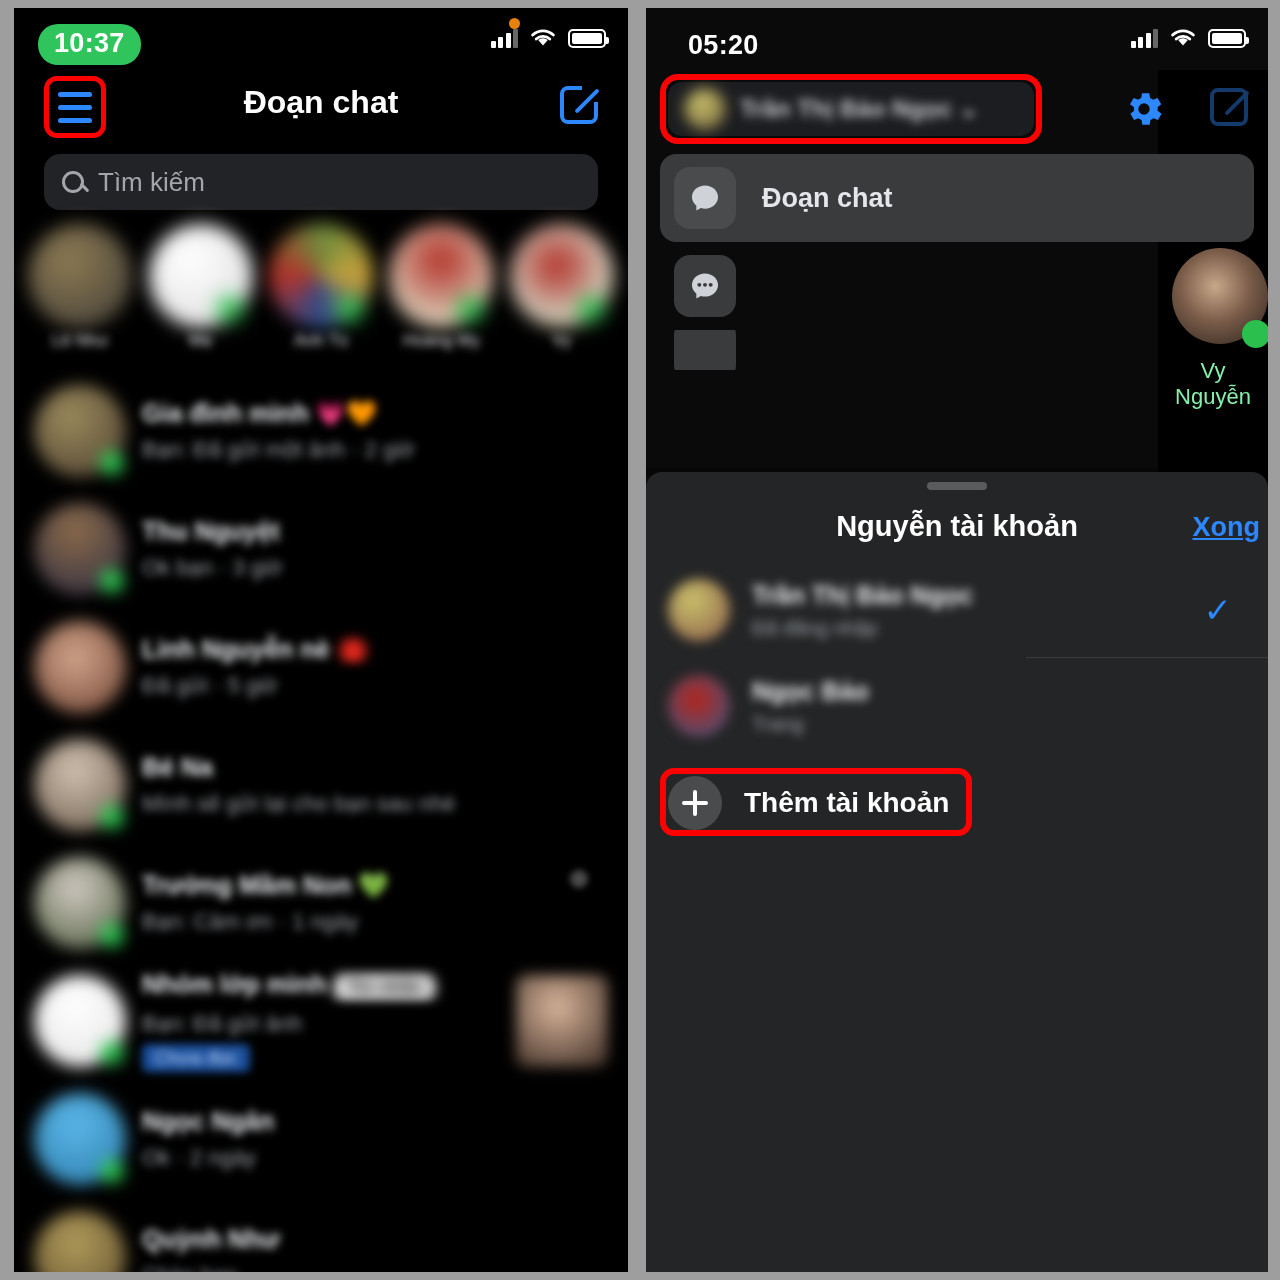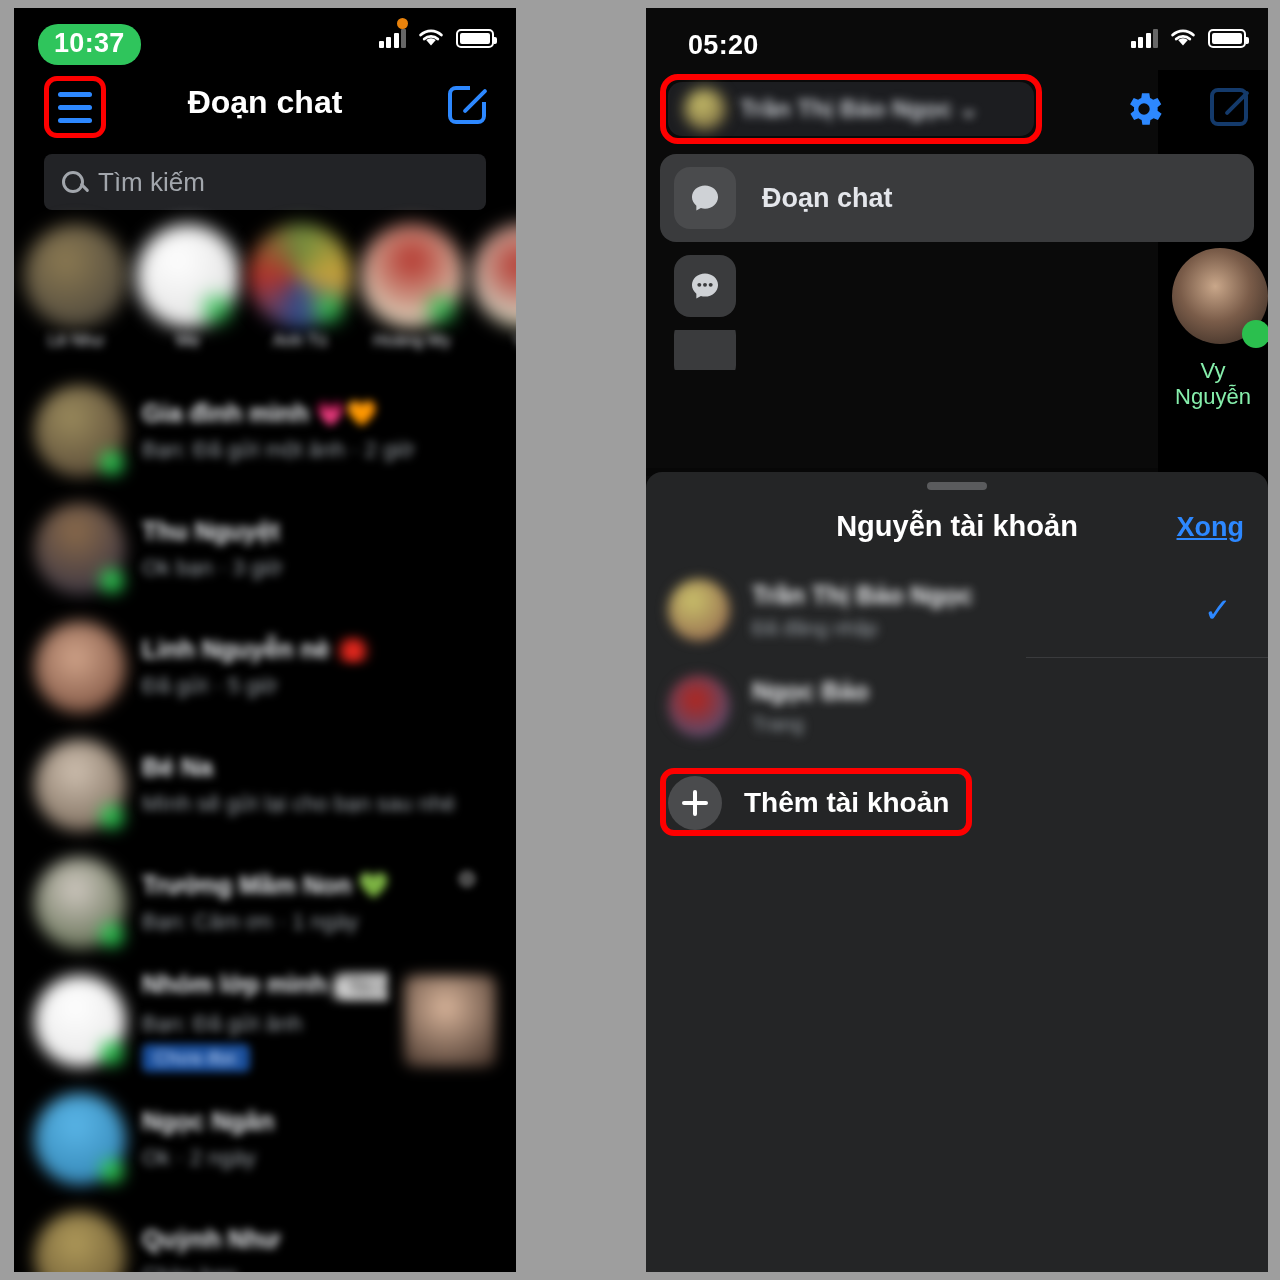--- a/index.html
+++ b/index.html
@@ -7,21 +7,21 @@
     width: 1280px; height: 1280px;
     background: #9a9a9a;
     font-family: "Liberation Sans", sans-serif;
     overflow: hidden;
   }
 
   #root { position: relative; width: 1280px; height: 1280px; background: #9e9e9e; }
 
   
   .panel { position: absolute; top: 8px; height: 1264px; background: #000; overflow: hidden; }
-  #panel-left  { left: 14px;  width: 502px; }
+  #panel-left  { left: 14px;  width: 614px; }
   #panel-right { left: 646px; width: 622px; background: #0a0a0a; }
 
   
   .statusbar { position: relative; height: 62px; width: 100%; }
   .time-pill {
     position: absolute; left: 24px; top: 16px;
     background: #2fc55c; color: #fff;
     font-size: 27px; font-weight: bold;
     padding: 4px 16px 6px; border-radius: 20px;
     letter-spacing: .3px; line-height: 1.15;
@@ -70,21 +70,21 @@
     width: 38px; height: 38px; border: 4px solid #2d88ff; border-radius: 8px;
   }
   .compose:after {
     content: ""; position: absolute; width: 32px; height: 4px; background: #2d88ff;
     transform: rotate(-45deg); right: -9px; top: 9px; border-radius: 2px;
   }
   .compose-mask { position: absolute; right: -8px; top: -8px; width: 20px; height: 20px; background: #000; }
 
   
   .search {
-    margin: 6px 30px 0; height: 56px; background: #222326; border-radius: 8px;
+    margin: 6px 30px 0; height: 56px; background: #222326; border-radius: 16px;
     display: flex; align-items: center; padding: 0 18px; gap: 14px;
   }
   .search-ico { width: 22px; height: 22px; border: 3px solid #a2a6ac; border-radius: 50%; position: relative; flex: none; }
   .search-ico:after {
     content:""; position: absolute; width: 11px; height: 3px; background: #a2a6ac;
     transform: rotate(45deg); right: -9px; bottom: 1px; border-radius: 2px;
   }
   .search-ph { color: #a2a6ac; font-size: 26px; }
 
   
@@ -155,21 +155,21 @@
   .scrim { position: absolute; left: 0; right: 0; top: 460px; height: 8px; background: rgba(0,0,0,.25); }
 
   
   .sheet {
     position: absolute; left: 0; right: 0; top: 464px; bottom: 0;
     background: #242526; border-radius: 16px 16px 0 0;
   }
   .handle { width: 60px; height: 8px; border-radius: 4px; background: #5a5b5d; margin: 10px auto 0; }
   .sheet-head { position: relative; height: 72px; display: flex; align-items: center; justify-content: center; }
   .sheet-title { color: #fff; font-size: 29px; font-weight: bold; }
-  .sheet-done { position: absolute; right: 24px; top: 22px; color: #2d88ff; font-size: 27px; font-weight: bold; text-decoration: underline; }
+  .sheet-done { position: absolute; right: 8px; top: 22px; color: #2d88ff; font-size: 27px; font-weight: bold; text-decoration: underline; }
 
   .arow { display: flex; align-items: center; gap: 22px; height: 96px; padding: 0 22px; position: relative; }
   .aav { width: 62px; height: 62px; border-radius: 50%; flex: none; filter: blur(6px); }
   .abody { flex: 1; min-width: 0; }
   .aname { filter: blur(5px); color: #f2f3f5; font-size: 25px; font-weight: bold; white-space: nowrap; overflow: hidden; }
   .asub { filter: blur(5px); color: #9aa0a6; font-size: 20px; margin-top: 7px; white-space: nowrap; overflow: hidden; }
   .check { color: #2d88ff; font-size: 34px; margin-right: 14px; line-height: 1; }
   .arow-sep { position: absolute; left: 380px; right: 0; bottom: 0; height: 1px; background: #3a3b3d; }
 
   .addbox {

